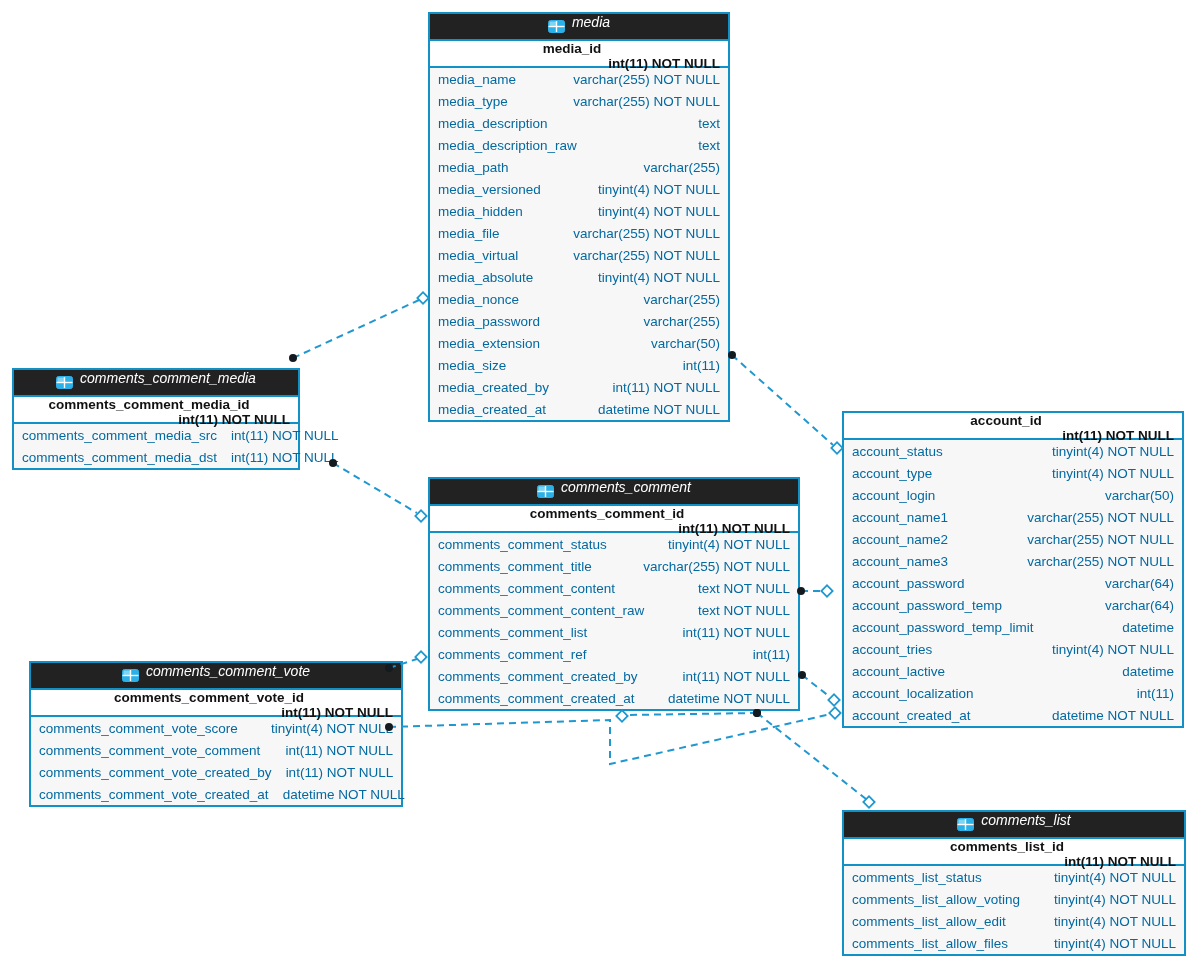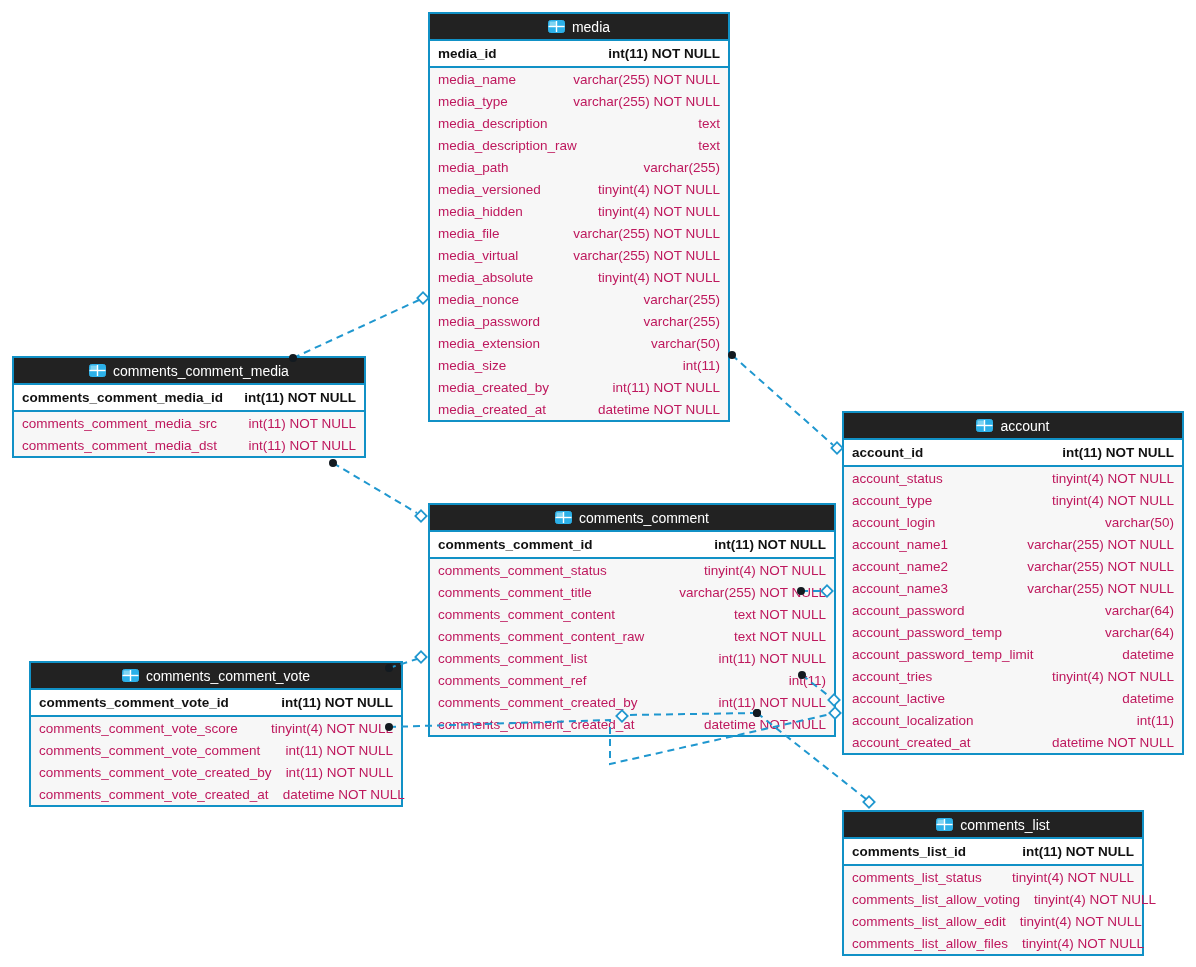--- a/index.html
+++ b/index.html
@@ -15,43 +15,44 @@
     background:#f7f7f7;
     border:2px solid #1191c6;
     box-sizing:border-box;
     z-index:2;
   }
   .thead{
     background:#222222;
     color:#ffffff;
     height:25px;
     display:flex;
-    align-items:center;
     justify-content:center;
     gap:7px;
     font-size:14px;
     border-bottom:2px solid #1191c6;
+    font-style:italic;
   }
   .ticon{display:inline-flex;align-items:center;}
   .trow{
     display:flex;
     justify-content:space-between;
     align-items:center;
     height:22px;
     padding:0 8px;
     font-size:13.5px;
-    color:#be185d;
+    color:#0369a1;
     white-space:nowrap;
   }
   .trow.pk{
     height:25px;
     background:#ffffff;
     border-bottom:2px solid #1191c6;
     font-weight:bold;
     color:#111111;
+    flex-direction:column;
   }
   .trow .cname{margin-right:14px;}
   .trow .ctype{margin-left:auto;}
   #wires{
     position:absolute;left:0;top:0;width:1196px;height:967px;
     z-index:3;
     pointer-events:none;
   }
 </style>
 </head>
@@ -179,21 +180,21 @@
       </div>
       <div class="trow">
         <span class="cname">media_created_by</span>
         <span class="ctype">int(11) NOT NULL</span>
       </div>
       <div class="trow">
         <span class="cname">media_created_at</span>
         <span class="ctype">datetime NOT NULL</span>
       </div>
     </div>
-    <div class="table" style="left: 12px; top: 356px; width: 354px;">
+    <div class="table" style="left: 12px; top: 368px; width: 288px;">
       <div class="thead">
         <span class="ticon">
           <svg width="17" height="13" viewBox="0 0 17 13">
             <rect x="0.5" y="0.5" width="16" height="12" rx="2" fill="#2cb0e8" stroke="#2cb0e8"></rect>
             <rect x="1.5" y="1.5" width="6.5" height="4.5" fill="#7fd4f2"></rect>
             <line x1="0.5" y1="6.5" x2="16.5" y2="6.5" stroke="#ffffff" stroke-width="1.4"></line>
             <line x1="8.5" y1="1" x2="8.5" y2="12" stroke="#ffffff" stroke-width="1.4"></line>
           </svg>
         </span>
         <span>comments_comment_media</span>
@@ -204,21 +205,21 @@
       </div>
       <div class="trow">
         <span class="cname">comments_comment_media_src</span>
         <span class="ctype">int(11) NOT NULL</span>
       </div>
       <div class="trow">
         <span class="cname">comments_comment_media_dst</span>
         <span class="ctype">int(11) NOT NULL</span>
       </div>
     </div>
-    <div class="table" style="left: 428px; top: 477px; width: 408px; margin-top: 26px;">
+    <div class="table" style="left: 428px; top: 477px; width: 372px;">
       <div class="thead">
         <span class="ticon">
           <svg width="17" height="13" viewBox="0 0 17 13">
             <rect x="0.5" y="0.5" width="16" height="12" rx="2" fill="#2cb0e8" stroke="#2cb0e8"></rect>
             <rect x="1.5" y="1.5" width="6.5" height="4.5" fill="#7fd4f2"></rect>
             <line x1="0.5" y1="6.5" x2="16.5" y2="6.5" stroke="#ffffff" stroke-width="1.4"></line>
             <line x1="8.5" y1="1" x2="8.5" y2="12" stroke="#ffffff" stroke-width="1.4"></line>
           </svg>
         </span>
         <span>comments_comment</span>
@@ -287,31 +288,20 @@
       <div class="trow">
         <span class="cname">comments_comment_vote_created_by</span>
         <span class="ctype">int(11) NOT NULL</span>
       </div>
       <div class="trow">
         <span class="cname">comments_comment_vote_created_at</span>
         <span class="ctype">datetime NOT NULL</span>
       </div>
     </div>
     <div class="table" style="left: 842px; top: 411px; width: 342px;">
-      <div class="thead">
-        <span class="ticon">
-          <svg width="17" height="13" viewBox="0 0 17 13">
-            <rect x="0.5" y="0.5" width="16" height="12" rx="2" fill="#2cb0e8" stroke="#2cb0e8"></rect>
-            <rect x="1.5" y="1.5" width="6.5" height="4.5" fill="#7fd4f2"></rect>
-            <line x1="0.5" y1="6.5" x2="16.5" y2="6.5" stroke="#ffffff" stroke-width="1.4"></line>
-            <line x1="8.5" y1="1" x2="8.5" y2="12" stroke="#ffffff" stroke-width="1.4"></line>
-          </svg>
-        </span>
-        <span>account</span>
-      </div>
       <div class="trow pk">
         <span class="cname">account_id</span>
         <span class="ctype">int(11) NOT NULL</span>
       </div>
       <div class="trow">
         <span class="cname">account_status</span>
         <span class="ctype">tinyint(4) NOT NULL</span>
       </div>
       <div class="trow">
         <span class="cname">account_type</span>
@@ -355,21 +345,21 @@
       </div>
       <div class="trow">
         <span class="cname">account_localization</span>
         <span class="ctype">int(11)</span>
       </div>
       <div class="trow">
         <span class="cname">account_created_at</span>
         <span class="ctype">datetime NOT NULL</span>
       </div>
     </div>
-    <div class="table" style="left: 842px; top: 810px; width: 302px;">
+    <div class="table" style="left: 842px; top: 810px; width: 344px;">
       <div class="thead">
         <span class="ticon">
           <svg width="17" height="13" viewBox="0 0 17 13">
             <rect x="0.5" y="0.5" width="16" height="12" rx="2" fill="#2cb0e8" stroke="#2cb0e8"></rect>
             <rect x="1.5" y="1.5" width="6.5" height="4.5" fill="#7fd4f2"></rect>
             <line x1="0.5" y1="6.5" x2="16.5" y2="6.5" stroke="#ffffff" stroke-width="1.4"></line>
             <line x1="8.5" y1="1" x2="8.5" y2="12" stroke="#ffffff" stroke-width="1.4"></line>
           </svg>
         </span>
         <span>comments_list</span>

